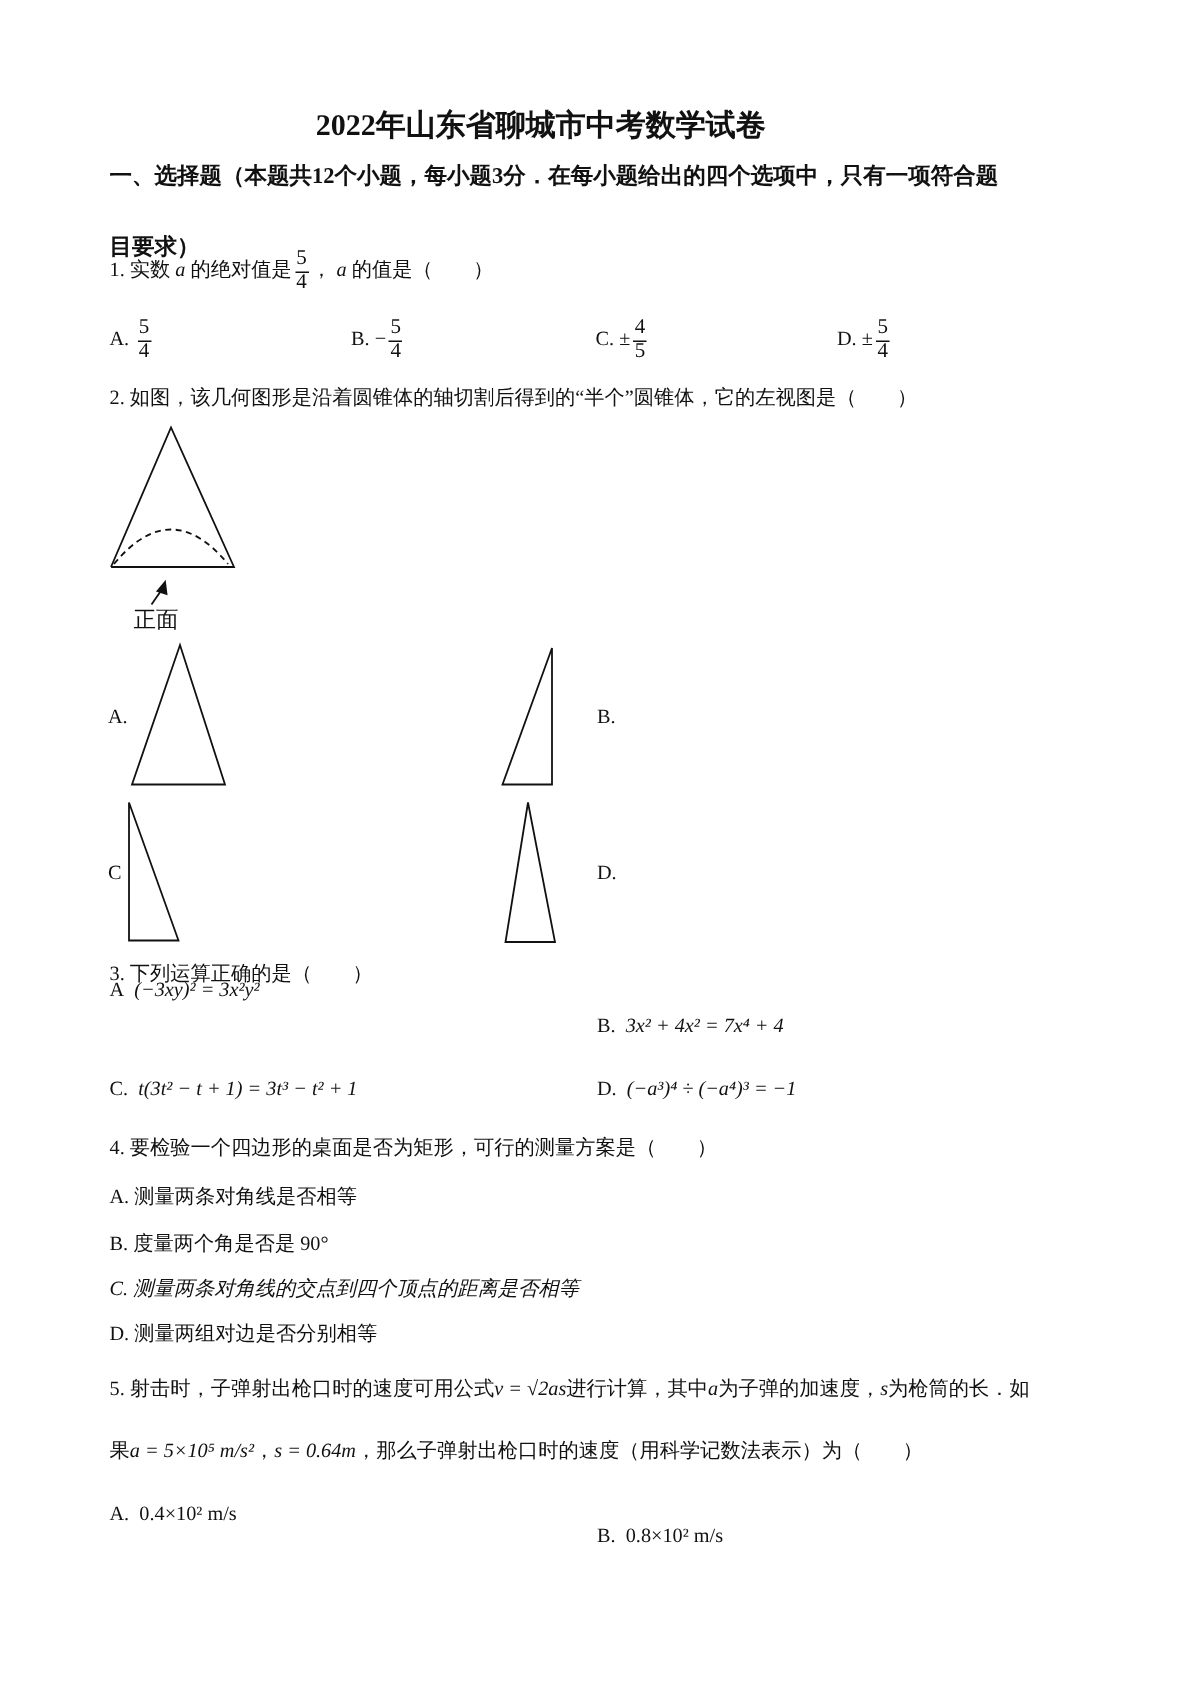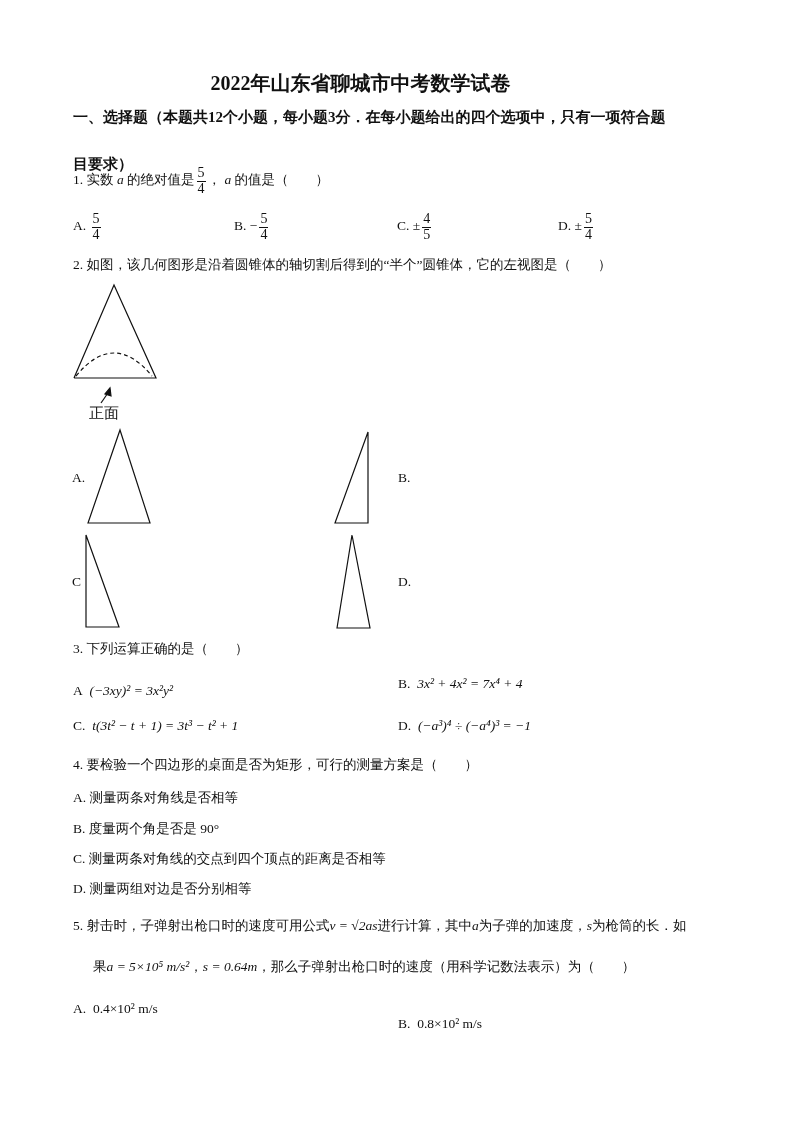--- a/index.html
+++ b/index.html
@@ -71,31 +71,31 @@
   <polygon points="337,628 352,535 370,628" stroke="#111" fill="none" stroke-width="1.2"></polygon>
 </svg>
 <div class="abs q" style="left:89px; top:404px; font-family:'DejaVu Sans',sans-serif; font-size:15px;">正面</div>
 
 <div class="abs opt" style="left:72px; top:470px;">A.</div>
 <div class="abs opt" style="left:398px; top:470px;">B.</div>
 <div class="abs opt" style="left:72px; top:574px;">C</div>
 <div class="abs opt" style="left:398px; top:574px;">D.</div>
 
 <div class="abs q" style="top:640px;">3. 下列运算正确的是（　　）</div>
-<div class="abs opt" style="left:73px; top:683px;"><span>A</span>&nbsp;&nbsp;<i>(−3xy)² = 3x²y²</i></div>
+<div class="abs opt" style="left:73px; top:652px;"><span>A</span>&nbsp;&nbsp;<i>(−3xy)² = 3x²y²</i></div>
 <div class="abs opt" style="left:398px; top:676px;"><span>B.</span>&nbsp;&nbsp;<i>3x² + 4x² = 7x⁴ + 4</i></div>
 <div class="abs opt" style="left:73px; top:718px;"><span>C.</span>&nbsp;&nbsp;<i>t(3t² − t + 1) = 3t³ − t² + 1</i></div>
 <div class="abs opt" style="left:398px; top:718px;"><span>D.</span>&nbsp;&nbsp;<i>(−a³)⁴ ÷ (−a⁴)³ = −1</i></div>
 
 <div class="abs q" style="top:756px;">4. 要检验一个四边形的桌面是否为矩形，可行的测量方案是（　　）</div>
 <div class="abs opt" style="left:73px; top:789px;"><span>A.</span> <span>测量两条对角线是否相等</span></div>
 <div class="abs opt" style="left:73px; top:820px;"><span>B.</span> <span>度量两个角是否是 90°</span></div>
-<div class="abs opt" style="left:73px; top:850px;"><span>C.</span> <span>测量两条对角线的交点到四个顶点的距离是否相等</span></div>
+<div class="abs opt" style="left:73px; top:850px;font-style:italic;"><span>C.</span> <span>测量两条对角线的交点到四个顶点的距离是否相等</span></div>
 <div class="abs opt" style="left:73px; top:880px;"><span>D.</span> <span>测量两组对边是否分别相等</span></div>
 
 <div class="abs q" style="top:917px;">
   <span>5. 射击时，子弹射出枪口时的速度可用公式</span><i>v = √2as</i><span>进行计算，其中</span><i>a</i><span>为子弹的加速度，</span><i>s</i><span>为枪筒的长．如</span>
 </div>
-<div class="abs q" style="top:958px;margin-left:20px;">
+<div class="abs q" style="top:958px;">
   <span>果</span><i>a = 5×10⁵ m/s²</i>，<i>s = 0.64m</i><span>，那么子弹射出枪口时的速度（用科学记数法表示）为（　　）</span>
 </div>
 <div class="abs opt" style="left:73px; top:1001px;"><span>A.</span>&nbsp;&nbsp;<span>0.4×10² m/s</span></div>
 <div class="abs opt" style="left:398px; top:1016px;"><span>B.</span>&nbsp;&nbsp;<span>0.8×10² m/s</span></div>
 
 </body></html>

